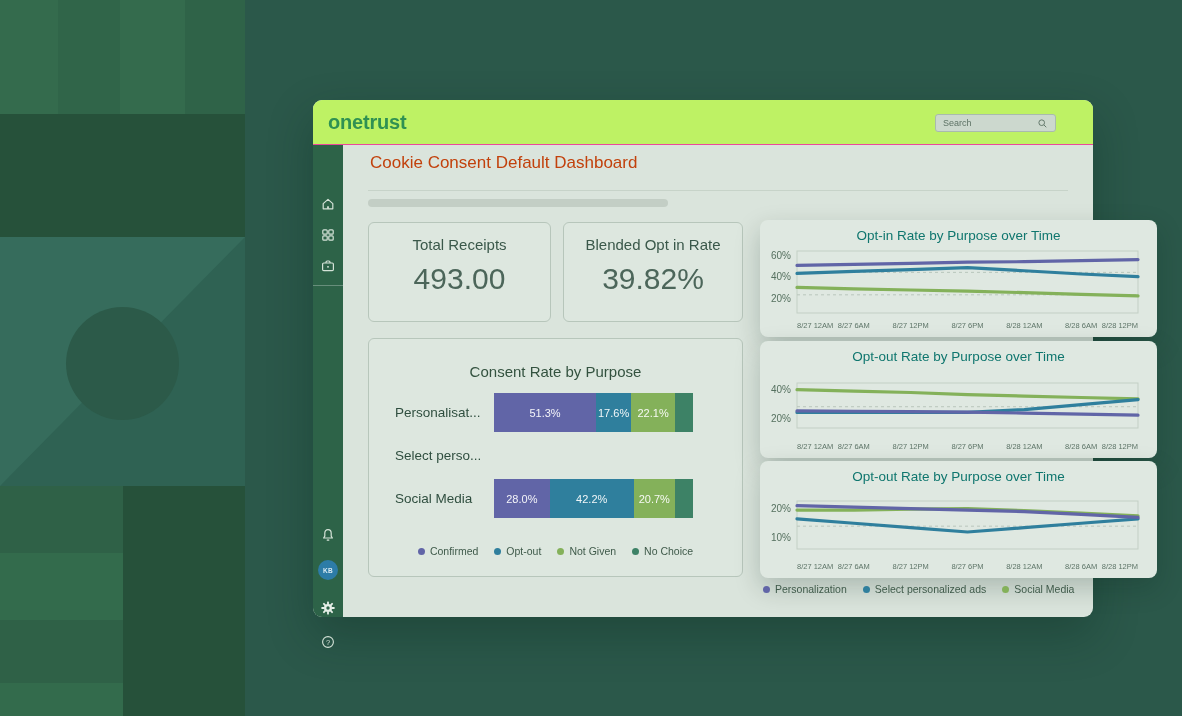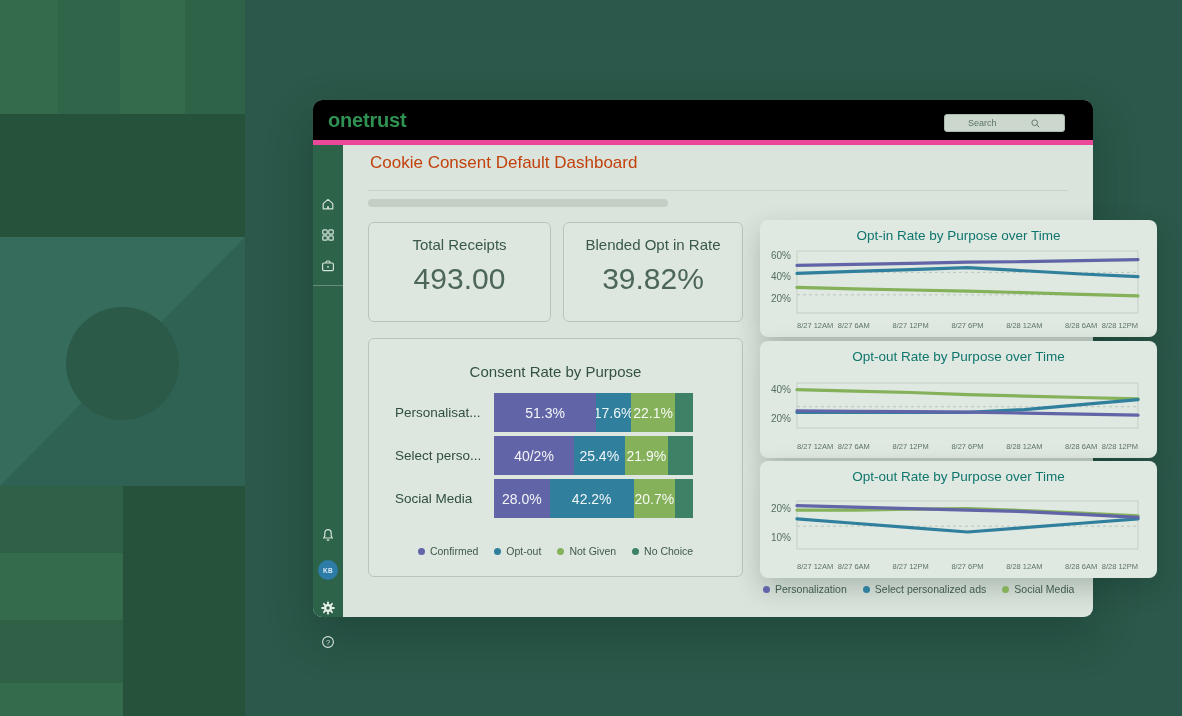--- a/index.html
+++ b/index.html
@@ -10,30 +10,30 @@
   }
   .shape{position:absolute;}
   
   .window{
     position:absolute;left:313px;top:100px;width:780px;height:517px;
     background:#dae4dc;border-radius:9px;
     box-shadow:0 18px 45px rgba(8,35,26,.30);
   }
   .topbar{
     position:absolute;top:0;left:0;right:0;height:45px;
-    background:#000000;border-radius:9px 9px 0 0;
-    border-bottom:5px solid #ec4899;box-sizing:border-box;
+    background:#bef264;border-radius:9px 9px 0 0;
+    border-bottom:1px solid #ec4899;box-sizing:border-box;
     display:flex;align-items:center;
   }
   .logo{margin-left:15px;font-size:20px;font-weight:600;color:#2f9152;letter-spacing:-.2px;}
   .search{
-    position:absolute;right:28px;top:14px;width:121px;height:18px;
+    position:absolute;right:37px;top:14px;width:121px;height:18px;
     border:1px solid #a9bbad;border-radius:3px;background:#ccd8ce;
     display:flex;align-items:center;justify-content:space-between;
-    padding:0 23px;box-sizing:border-box;cursor:text;
+    padding:0 7px;box-sizing:border-box;cursor:text;
   }
   .search-text{font-size:9px;color:#5e7366;}
   
   .sidebar{position:absolute;left:0;top:45px;bottom:0;width:30px;background:#2d6348;border-radius:0 0 0 9px;}
   .sb-icon{position:absolute;left:50%;transform:translateX(-50%);width:16px;height:16px;cursor:pointer;}
   .sb-divider{position:absolute;top:140px;left:0;right:0;height:1px;background:rgba(255,255,255,.28);}
   .avatar{
     position:absolute;left:50%;transform:translateX(-50%);top:415px;
     width:20px;height:20px;border-radius:50%;background:#2d7ca7;
     color:#d9ebf4;font-size:6.5px;font-weight:bold;letter-spacing:.3px;
@@ -52,21 +52,21 @@
   .consent-card{
     position:absolute;left:55px;top:238px;width:375px;height:239px;
     border:1px solid #b7c6bb;border-radius:6px;background:#dde7df;box-sizing:border-box;
   }
   .consent-title{text-align:center;margin-top:24px;font-size:15px;color:#33523f;}
   .consent-rows{position:absolute;left:26px;right:49px;top:54px;}
   .crow{display:flex;align-items:center;height:39px;margin-bottom:4px;}
   .crow-label{width:99px;font-size:13.5px;color:#2f4e3f;white-space:nowrap;overflow:hidden;}
   .crow-bar{flex:1;height:39px;display:flex;}
   .cseg{height:100%;display:flex;align-items:center;justify-content:center;
-        font-size:14px;color:rgba(255,255,255,.93);overflow:hidden;white-space:nowrap;}
+        font-size:11px;color:rgba(255,255,255,.93);overflow:hidden;white-space:nowrap;}
   .legend-row{display:flex;justify-content:center;gap:16px;}
   .consent-legend{position:absolute;left:0;right:0;top:206px;}
   .leg-item{display:flex;align-items:center;gap:5px;font-size:10.5px;color:#3f5a4a;white-space:nowrap;}
   .leg-dot{width:7px;height:7px;border-radius:50%;flex:0 0 auto;}
   
   .chart-card{
     position:absolute;left:447px;width:397px;height:117px;
     background:#dfe8e1;border-radius:8px;
     box-shadow:0 10px 26px rgba(8,35,26,.22);
   }
@@ -167,26 +167,20 @@
           <div class="crow-label">Personalisat...</div>
           <div class="crow-bar">
             <div class="cseg" style="width: 51.3%; background: rgb(97, 101, 167);">51.3%</div>
             <div class="cseg" style="width: 17.6%; background: rgb(47, 127, 157);">17.6%</div>
             <div class="cseg" style="width: 22.1%; background: rgb(132, 177, 90);">22.1%</div>
             <div class="cseg" style="width: 9%; background: rgb(61, 130, 102);"></div>
           </div>
         </div>
         <div class="crow">
           <div class="crow-label">Select perso...</div>
-          <div class="crow-bar">
-            <div class="cseg" style="width: 40.2%; background: rgb(97, 101, 167);">40/2%</div>
-            <div class="cseg" style="width: 25.4%; background: rgb(47, 127, 157);">25.4%</div>
-            <div class="cseg" style="width: 21.9%; background: rgb(132, 177, 90);">21.9%</div>
-            <div class="cseg" style="width: 12.5%; background: rgb(61, 130, 102);"></div>
-          </div>
         </div>
         <div class="crow">
           <div class="crow-label">Social Media</div>
           <div class="crow-bar">
             <div class="cseg" style="width: 28%; background: rgb(97, 101, 167);">28.0%</div>
             <div class="cseg" style="width: 42.2%; background: rgb(47, 127, 157);">42.2%</div>
             <div class="cseg" style="width: 20.7%; background: rgb(132, 177, 90);">20.7%</div>
             <div class="cseg" style="width: 9.1%; background: rgb(61, 130, 102);"></div>
           </div>
         </div>

